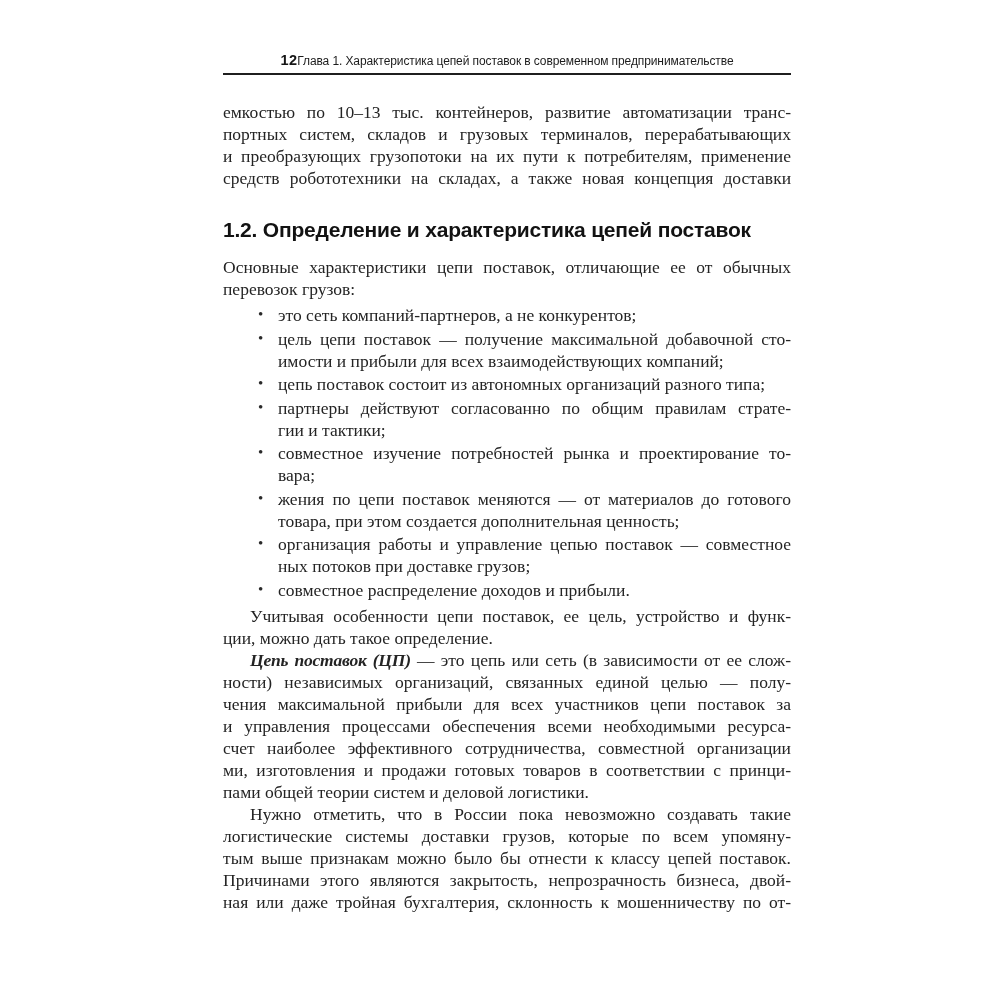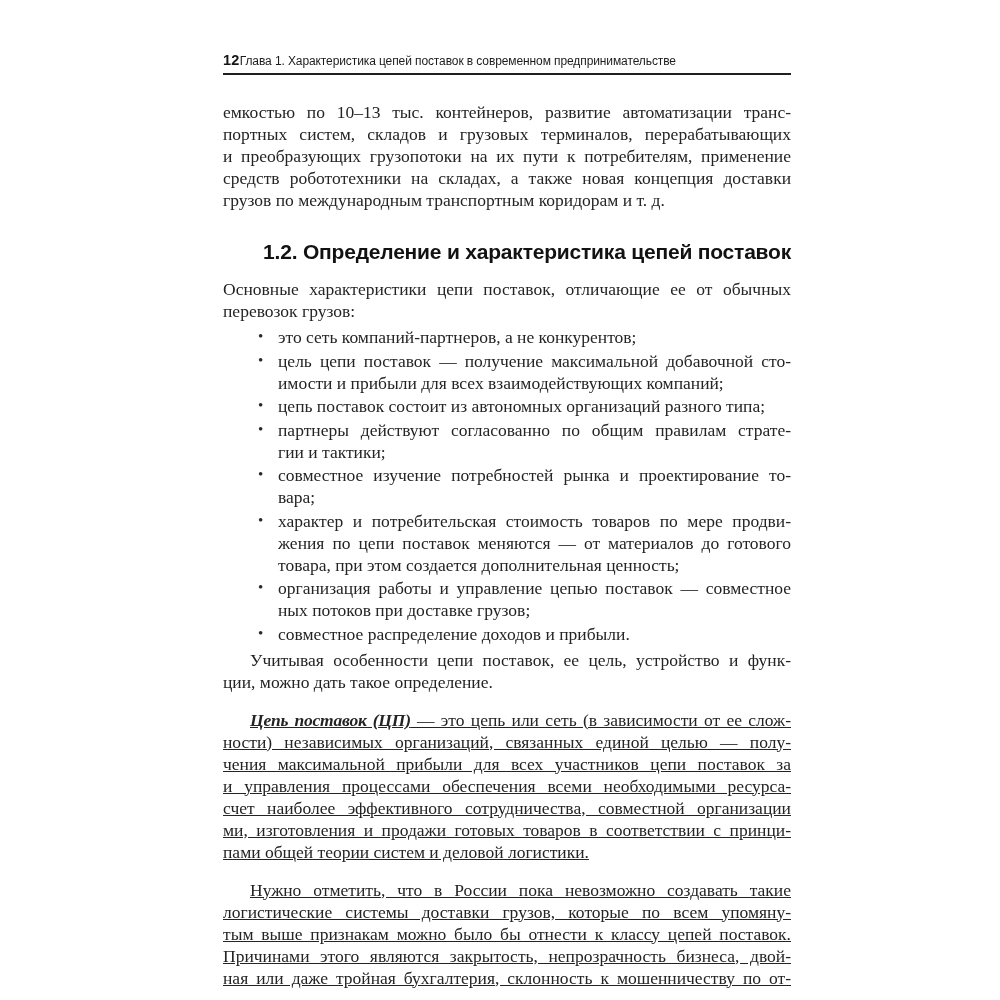--- a/index.html
+++ b/index.html
@@ -20,21 +20,21 @@
   }
   .content {
     position: relative;
     margin-left: 223px;
     width: 568px;
     padding-top: 52px;
   }
   
   .running-head {
     display: flex;
-    justify-content: flex-start;
+    justify-content: center;
     align-items: baseline;
     border-bottom: 2px solid #1f1f1f;
     padding-bottom: 5px;
     font-family: "Liberation Sans", "DejaVu Sans", sans-serif;
   }
   .page-num {
     font-size: 14.5px;
     font-weight: 700;
     color: #151515;
     letter-spacing: 0.3px;
@@ -67,61 +67,59 @@
   }
   
   .section-heading {
     font-family: "Liberation Sans", "DejaVu Sans", sans-serif;
     font-size: 21px;
     font-weight: 700;
     color: #121212;
     letter-spacing: -0.2px;
     margin: 28px 0 13px 0;
     line-height: 26px;
-    text-align: right;
   }
   
   .bullet-list {
     list-style: none;
     margin: 4px 0 0 0;
     padding: 0;
   }
   .bullet-item {
     position: relative;
     padding-left: 55px;
     margin-bottom: 1.5px;
   }
   .bullet-marker {
     position: absolute;
     left: 35px;
     top: -1px;
     font-size: 15px;
     color: #2a2a2a;
   }
   .after-list { margin-top: 4px; }
-  .follow { margin-top: 16px; text-decoration: underline; }
+  .follow { margin-top: 0; }
 </style>
 </head>
 <body>
 
 <div class="page">
   <div class="content">
 
     <div class="running-head">
       <span class="page-num">12</span>
       <span class="chapter-title">Глава 1. Характеристика цепей поставок в современном предпринимательстве</span>
     </div>
 
     <div class="body-text">
         <div class="para">
           <div class="line">емкостью по 10–13 тыс. контейнеров, развитие автоматизации транс-</div>
           <div class="line">портных систем, складов и грузовых терминалов, перерабатывающих</div>
           <div class="line">и преобразующих грузопотоки на их пути к потребителям, применение</div>
           <div class="line">средств робототехники на складах, а также новая концепция доставки</div>
-          <div class="line last">грузов по международным транспортным коридорам и т. д.</div>
         </div>
         <h2 class="section-heading">1.2. Определение и характеристика цепей поставок</h2>
         <div class="para">
           <div class="line">Основные характеристики цепи поставок, отличающие ее от обычных</div>
           <div class="line last">перевозок грузов:</div>
         </div>
         <ul class="bullet-list">
           <li class="bullet-item">
             <span class="bullet-marker">•</span>
             <div class="line last">это сеть компаний-партнеров, а не конкурентов;</div>
@@ -140,21 +138,20 @@
             <div class="line">партнеры действуют согласованно по общим правилам страте-</div>
             <div class="line last">гии и тактики;</div>
           </li>
           <li class="bullet-item">
             <span class="bullet-marker">•</span>
             <div class="line">совместное изучение потребностей рынка и проектирование то-</div>
             <div class="line last">вара;</div>
           </li>
           <li class="bullet-item">
             <span class="bullet-marker">•</span>
-            <div class="line">характер и потребительская стоимость товаров по мере продви-</div>
             <div class="line">жения по цепи поставок меняются — от материалов до готового</div>
             <div class="line last">товара, при этом создается дополнительная ценность;</div>
           </li>
           <li class="bullet-item">
             <span class="bullet-marker">•</span>
             <div class="line">организация работы и управление цепью поставок — совместное</div>
             <div class="line last">ных потоков при доставке грузов;</div>
           </li>
           <li class="bullet-item">
             <span class="bullet-marker">•</span>

